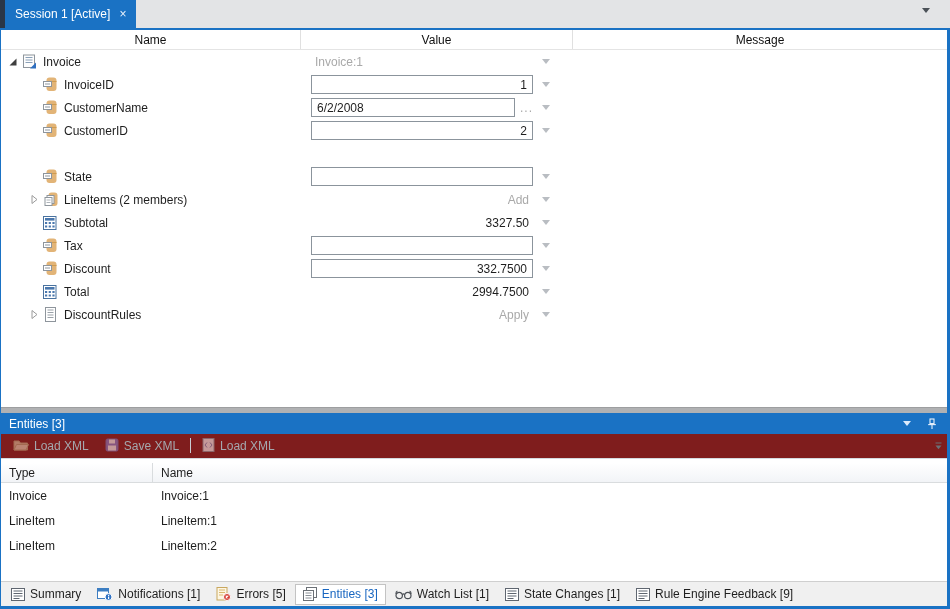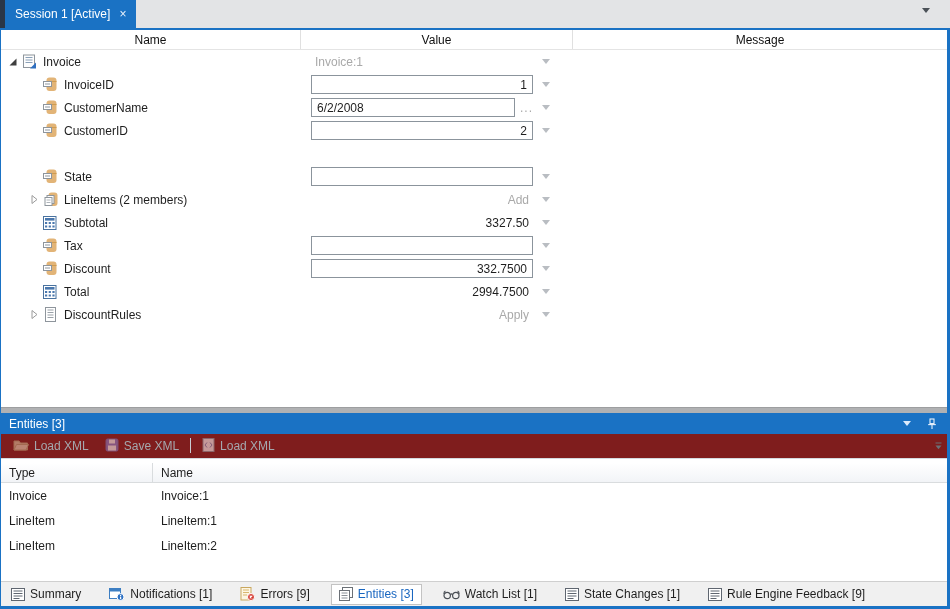--- a/index.html
+++ b/index.html
@@ -61,21 +61,21 @@
   .etable-gap { height: 4px; flex: none; background: #fff; }
   .etable-header { height: 20px; flex: none; display: flex; align-items: stretch; background: linear-gradient(#ffffff, #f2f4f7); border-bottom: 1px solid #d9dcde; }
   .eh-type { width: 152px; flex: none; padding-left: 8px; border-right: 1px solid #d9dcde; display: flex; align-items: center; }
   .eh-name { flex: 1; padding-left: 8px; display: flex; align-items: center; }
   .etable-body { flex: 1; min-height: 0; background: #fff; }
   .etable-row { height: 25px; display: flex; align-items: center; }
   .ec-type { width: 152px; flex: none; padding-left: 8px; }
   .ec-name { flex: 1; padding-left: 8px; }
 
   
-  .statusbar { height: 25px; flex: none; background: #f0f0f0; border-top: 1px solid #cfcfcf; display: flex; align-items: center; padding: 0 3px; gap: 14px; }
+  .statusbar { height: 25px; flex: none; background: #f0f0f0; border-top: 1px solid #cfcfcf; display: flex; align-items: center; padding: 0 3px; gap: 2px; }
   .stab { display: flex; align-items: center; gap: 5px; height: 21px; padding: 0 7px; white-space: nowrap; color: #1e1e1e; cursor: pointer; }
   .stab.selected { background: #fff; border: 1px solid #c3c3c3; color: #1866c0; }
   .stab .s-icon { display: flex; align-items: center; }
 </style>
 </head>
 <body>
 
 <div class="window">
 
   <div class="tabstrip">
@@ -467,21 +467,21 @@
               <rect x="1" y="0.5" width="10" height="12.5" fill="#fdf6e3" stroke="#c9a75e"></rect>
               <g stroke="#d9b76e">
                 <line x1="3" y1="3" x2="9" y2="3"></line>
                 <line x1="3" y1="5.5" x2="9" y2="5.5"></line>
                 <line x1="3" y1="8" x2="7" y2="8"></line>
               </g>
               <circle cx="11" cy="10" r="3.5" fill="#d4382e" stroke="#fff"></circle>
               <path d="M9.7 8.7 l2.6 2.6 M12.3 8.7 l-2.6 2.6" stroke="#fff" stroke-width="1.1"></path>
             </svg>
           </span>
-          <span>Errors [9]</span>
+          <span>Errors [5]</span>
         </div>
         <div class="stab selected">
           <span class="s-icon">
             <svg width="14" height="14" viewBox="0 0 14 14">
               <rect x="3.5" y="0.5" width="10" height="10" fill="#fff" stroke="#6b7076"></rect>
               <rect x="0.5" y="3.5" width="10" height="10" fill="#fff" stroke="#6b7076"></rect>
               <g stroke="#8a9097">
                 <line x1="2.5" y1="6" x2="8.5" y2="6"></line>
                 <line x1="2.5" y1="8.5" x2="8.5" y2="8.5"></line>
                 <line x1="2.5" y1="11" x2="8.5" y2="11"></line>

